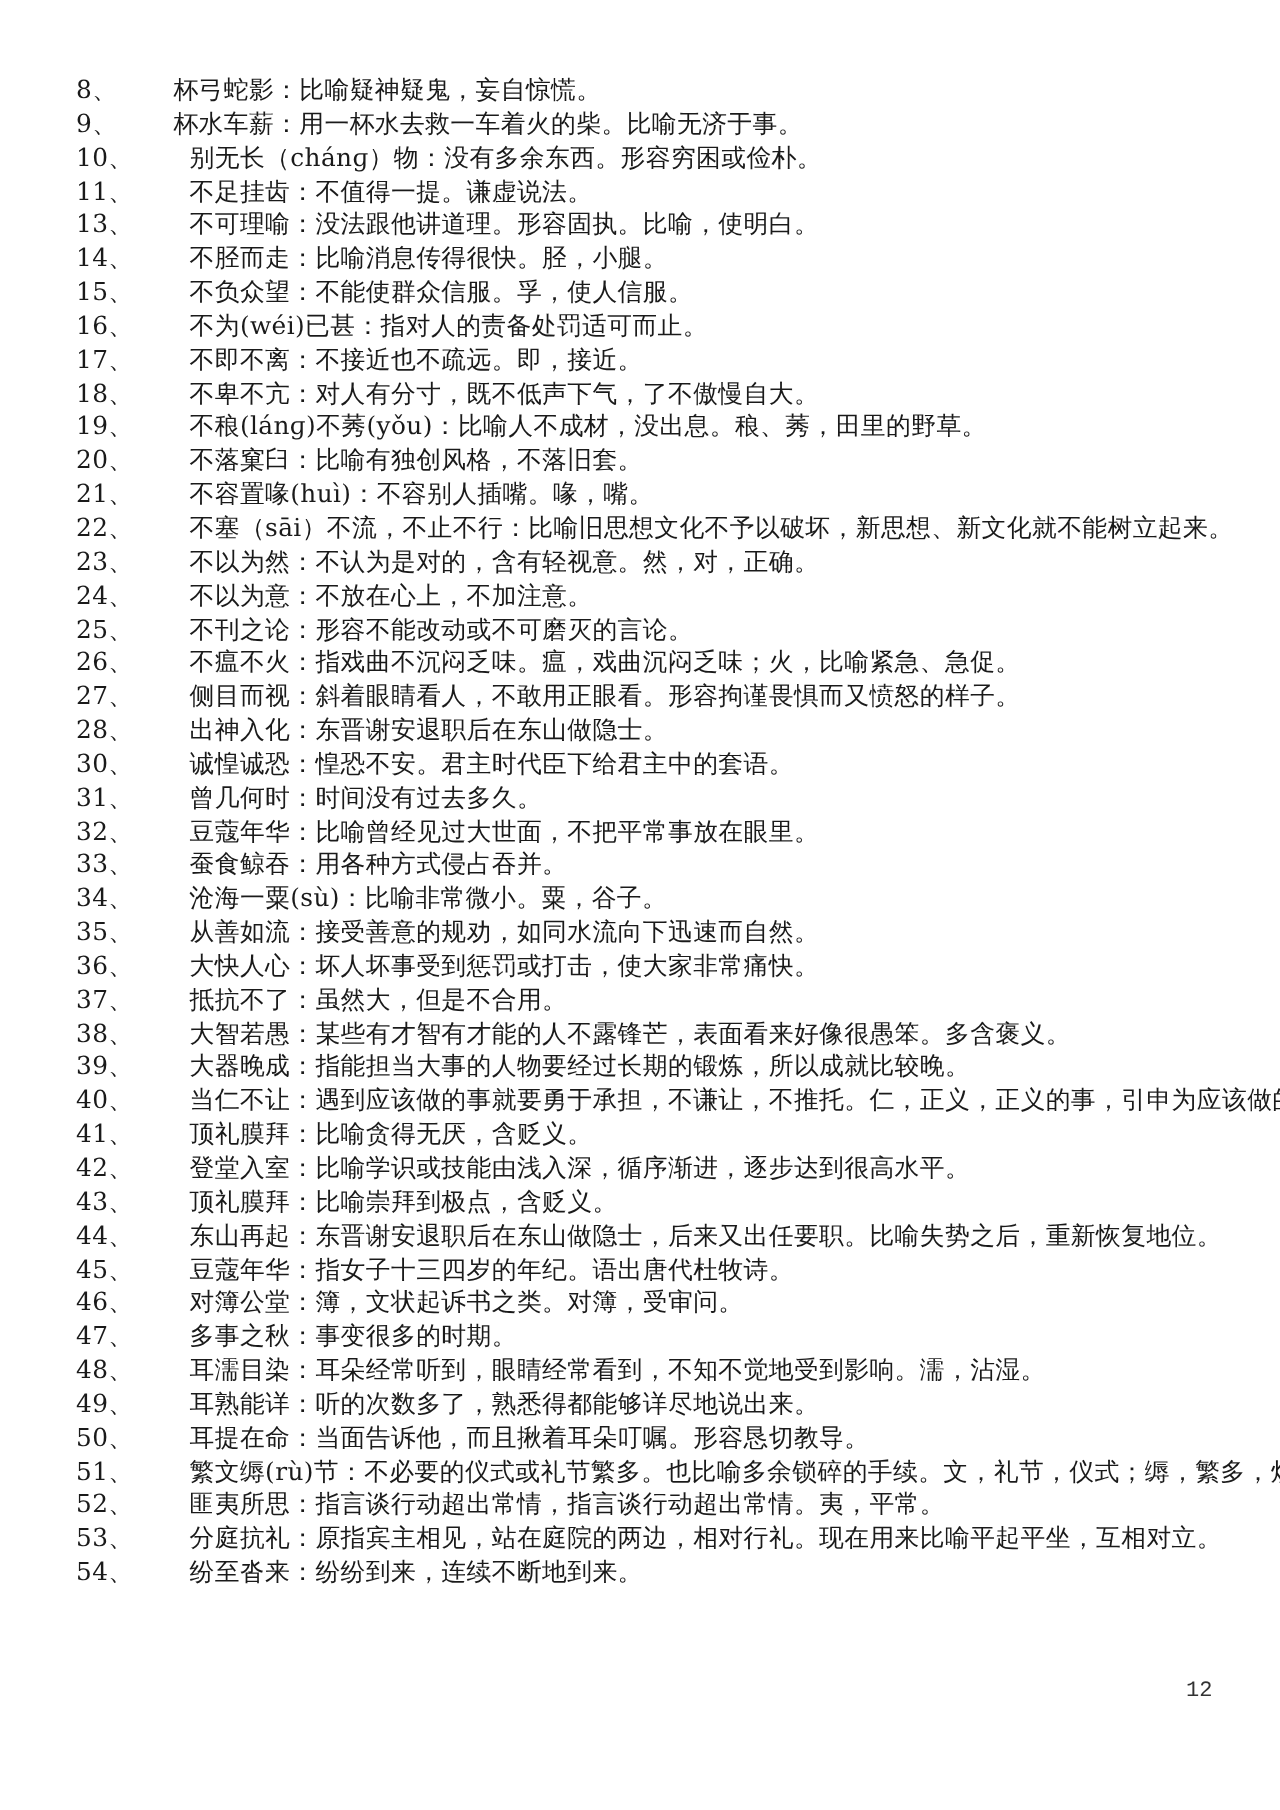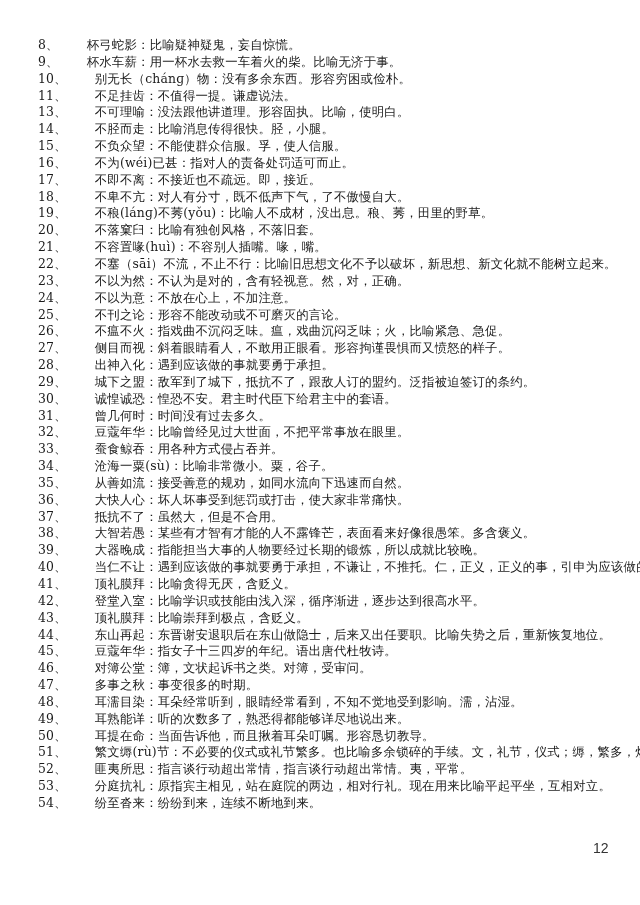--- a/index.html
+++ b/index.html
@@ -4,22 +4,22 @@
 <style>
   html, body { margin:0; padding:0; background:#ffffff; }
   body { width:640px; height:905px; position:relative; overflow:hidden;
          font-family: "DejaVu Serif", "Liberation Serif", serif; color:#1a1a1a; }
   .page { position:absolute; left:38px; top:37px; width:600px; }
   .line { height:16.85px; line-height:16.85px; font-size:12.4px; white-space:nowrap;
           letter-spacing:0.2px; }
   .num { display:inline; }
   .term { display:inline;margin-left:28px; }
   .def { display:inline; }
-  .page-number { position:absolute; left:593px; top:840px; font-size:14px; color:#333;
-                 font-family:Liberation Sans, sans-serif; }
+  .page-number { position:absolute; left:593px; top:840px; font-size:11px; color:#333;
+                 font-family:Liberation Mono, monospace; }
 </style>
 </head>
 <body>
 
 <div class="page" id="list">
     <div class="line"><span class="num">8、</span><span class="term">杯弓蛇影：</span><span class="def">比喻疑神疑鬼，妄自惊慌。</span></div>
     <div class="line"><span class="num">9、</span><span class="term">杯水车薪：</span><span class="def">用一杯水去救一车着火的柴。比喻无济于事。</span></div>
     <div class="line"><span class="num">10、</span><span class="term">别无长（chánɡ）物：</span><span class="def">没有多余东西。形容穷困或俭朴。</span></div>
     <div class="line"><span class="num">11、</span><span class="term">不足挂齿：</span><span class="def">不值得一提。谦虚说法。</span></div>
     <div class="line"><span class="num">13、</span><span class="term">不可理喻：</span><span class="def">没法跟他讲道理。形容固执。比喻，使明白。</span></div>
@@ -30,22 +30,21 @@
     <div class="line"><span class="num">18、</span><span class="term">不卑不亢：</span><span class="def">对人有分寸，既不低声下气，了不傲慢自大。</span></div>
     <div class="line"><span class="num">19、</span><span class="term">不稂(lánɡ)不莠(yǒu)：</span><span class="def">比喻人不成材，没出息。稂、莠，田里的野草。</span></div>
     <div class="line"><span class="num">20、</span><span class="term">不落窠臼：</span><span class="def">比喻有独创风格，不落旧套。</span></div>
     <div class="line"><span class="num">21、</span><span class="term">不容置喙(huì)：</span><span class="def">不容别人插嘴。喙，嘴。</span></div>
     <div class="line"><span class="num">22、</span><span class="term">不塞（sāi）不流，不止不行：</span><span class="def">比喻旧思想文化不予以破坏，新思想、新文化就不能树立起来。</span></div>
     <div class="line"><span class="num">23、</span><span class="term">不以为然：</span><span class="def">不认为是对的，含有轻视意。然，对，正确。</span></div>
     <div class="line"><span class="num">24、</span><span class="term">不以为意：</span><span class="def">不放在心上，不加注意。</span></div>
     <div class="line"><span class="num">25、</span><span class="term">不刊之论：</span><span class="def">形容不能改动或不可磨灭的言论。</span></div>
     <div class="line"><span class="num">26、</span><span class="term">不瘟不火：</span><span class="def">指戏曲不沉闷乏味。瘟，戏曲沉闷乏味；火，比喻紧急、急促。</span></div>
     <div class="line"><span class="num">27、</span><span class="term">侧目而视：</span><span class="def">斜着眼睛看人，不敢用正眼看。形容拘谨畏惧而又愤怒的样子。</span></div>
-    <div class="line"><span class="num">28、</span><span class="term">出神入化：</span><span class="def">遇到应该做的事就要勇于承担。</span></div>
-    <div class="line"><span class="num">29、</span><span class="term">城下之盟：</span><span class="def">敌军到了城下，抵抗不了，跟敌人订的盟约。泛指被迫签订的条约。</span></div>
+    <div class="line"><span class="num">28、</span><span class="term">出神入化：</span><span class="def">东晋谢安退职后在东山做隐士。</span></div>
     <div class="line"><span class="num">30、</span><span class="term">诚惶诚恐：</span><span class="def">惶恐不安。君主时代臣下给君主中的套语。</span></div>
     <div class="line"><span class="num">31、</span><span class="term">曾几何时：</span><span class="def">时间没有过去多久。</span></div>
     <div class="line"><span class="num">32、</span><span class="term">豆蔻年华：</span><span class="def">比喻曾经见过大世面，不把平常事放在眼里。</span></div>
     <div class="line"><span class="num">33、</span><span class="term">蚕食鲸吞：</span><span class="def">用各种方式侵占吞并。</span></div>
     <div class="line"><span class="num">34、</span><span class="term">沧海一粟(sù)：</span><span class="def">比喻非常微小。粟，谷子。</span></div>
     <div class="line"><span class="num">35、</span><span class="term">从善如流：</span><span class="def">接受善意的规劝，如同水流向下迅速而自然。</span></div>
     <div class="line"><span class="num">36、</span><span class="term">大快人心：</span><span class="def">坏人坏事受到惩罚或打击，使大家非常痛快。</span></div>
     <div class="line"><span class="num">37、</span><span class="term">抵抗不了：</span><span class="def">虽然大，但是不合用。</span></div>
     <div class="line"><span class="num">38、</span><span class="term">大智若愚：</span><span class="def">某些有才智有才能的人不露锋芒，表面看来好像很愚笨。多含褒义。</span></div>
     <div class="line"><span class="num">39、</span><span class="term">大器晚成：</span><span class="def">指能担当大事的人物要经过长期的锻炼，所以成就比较晚。</span></div>

